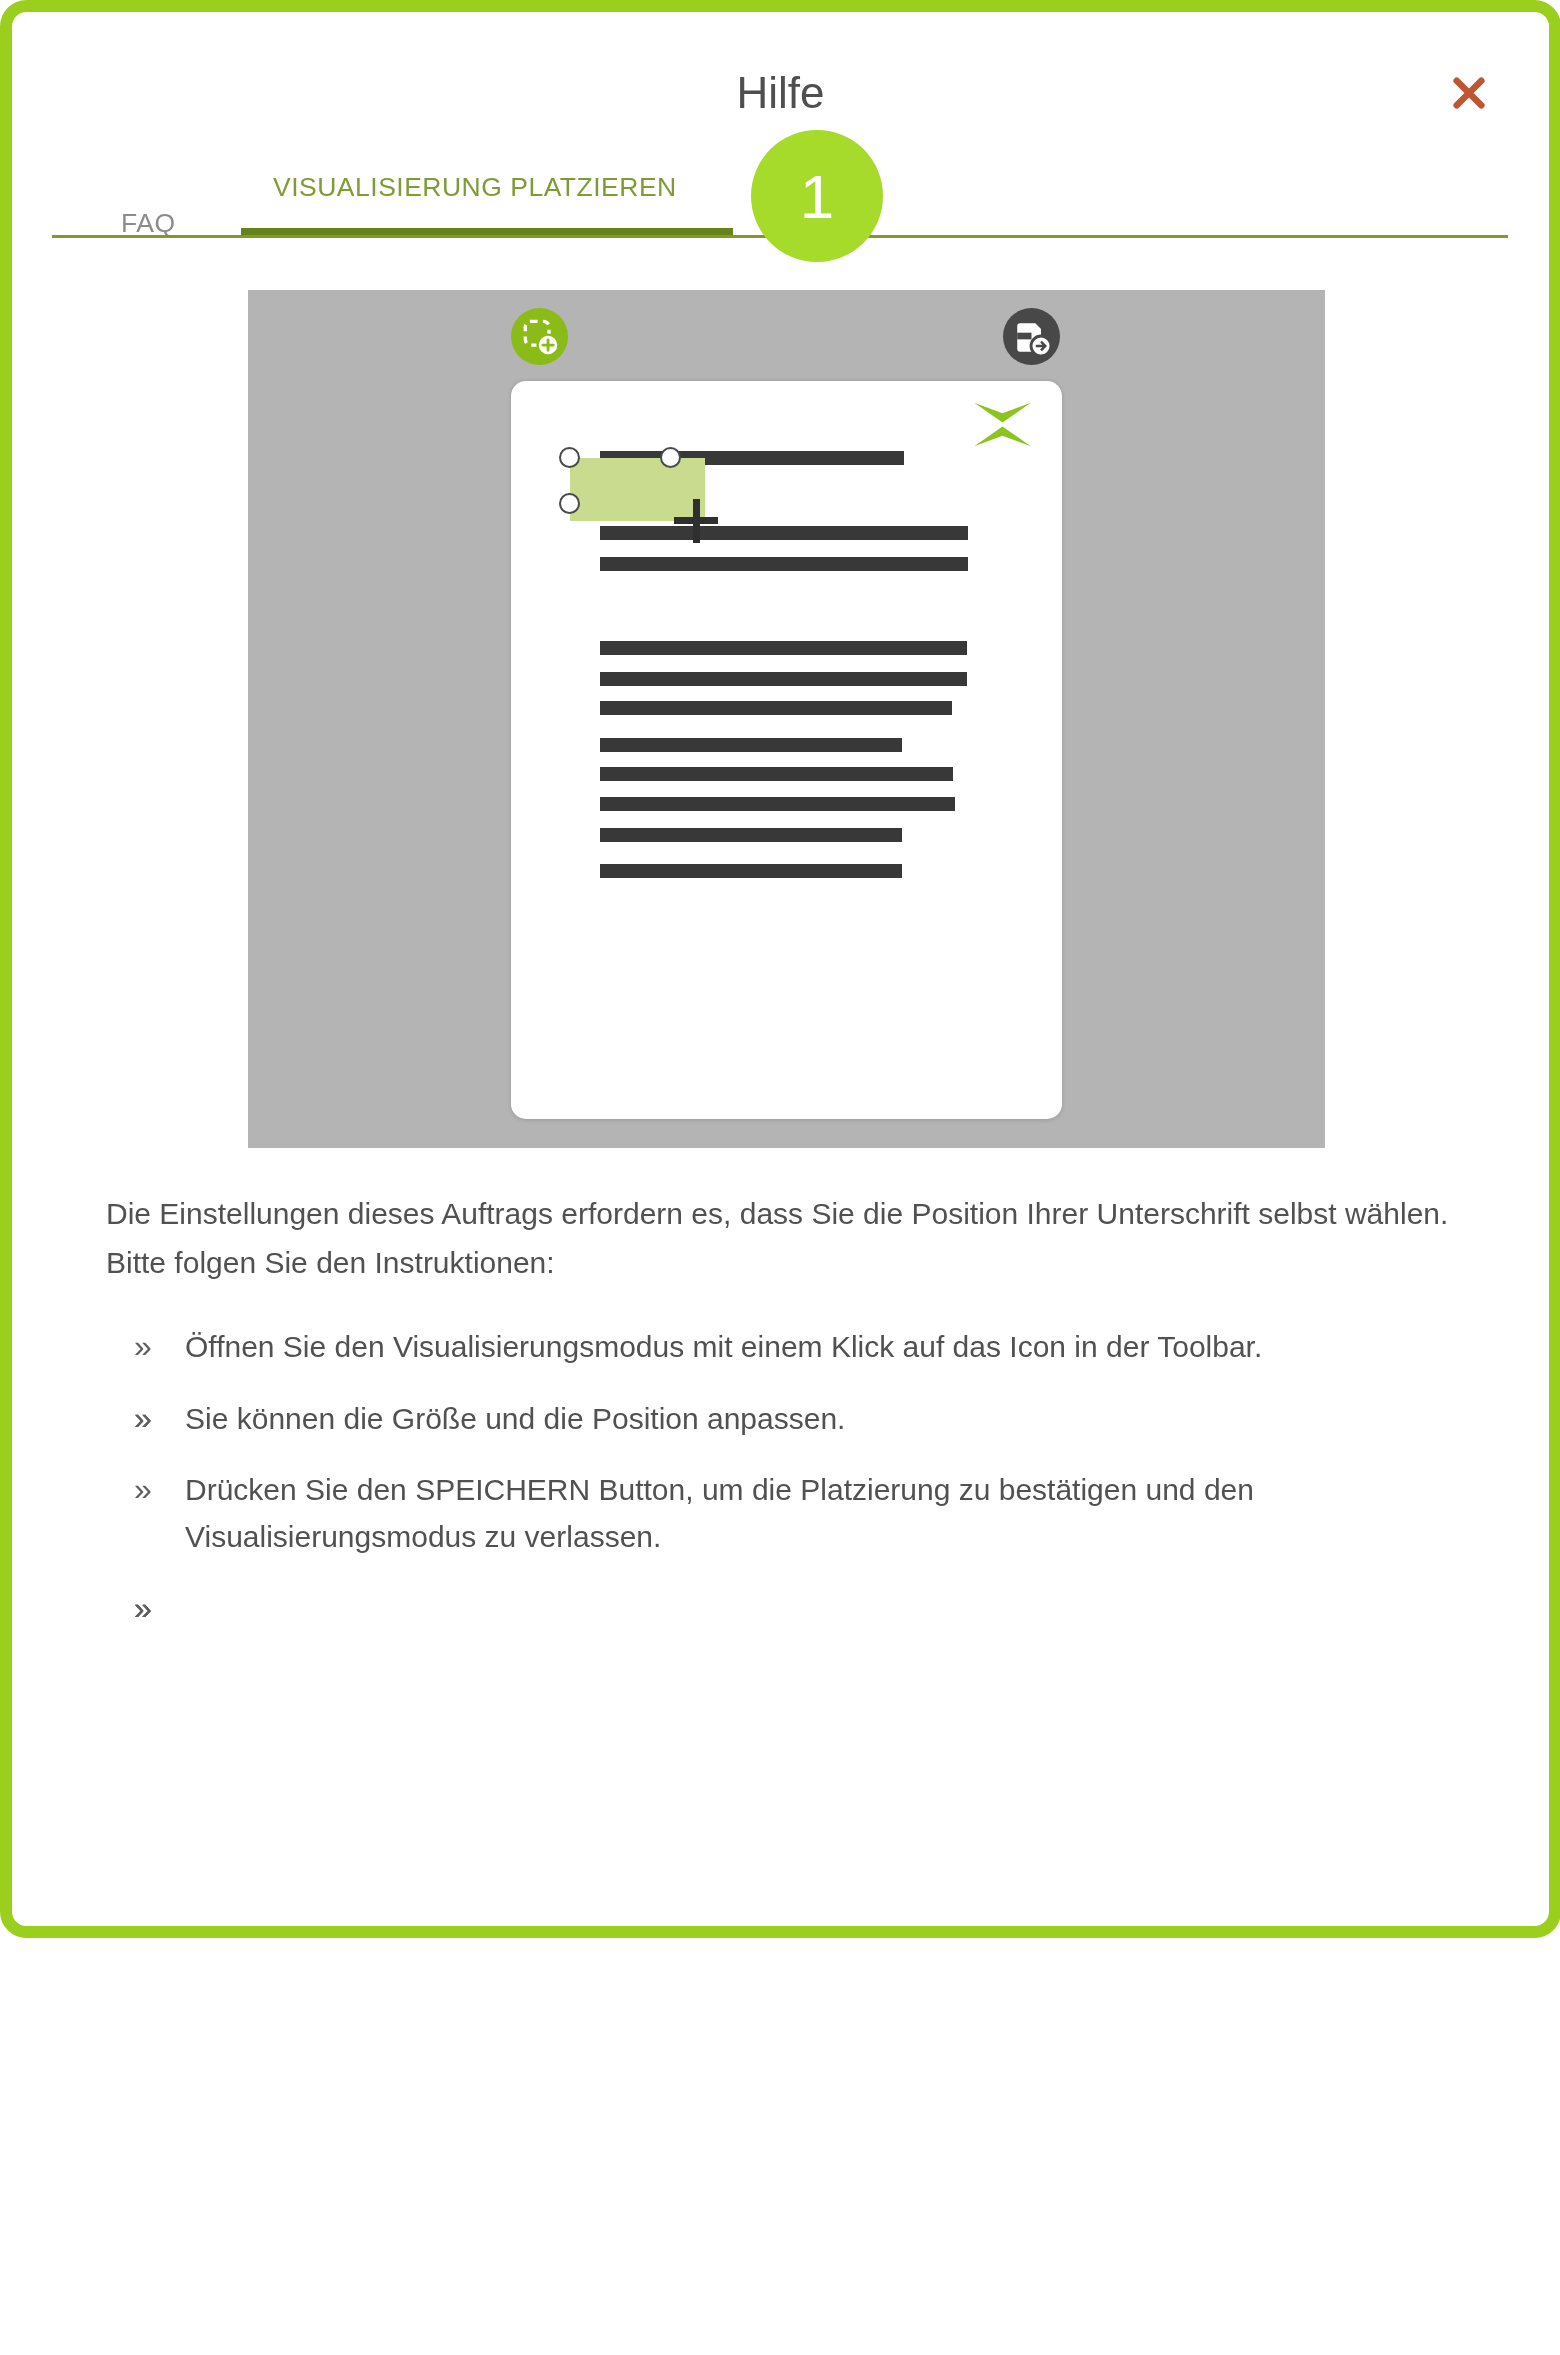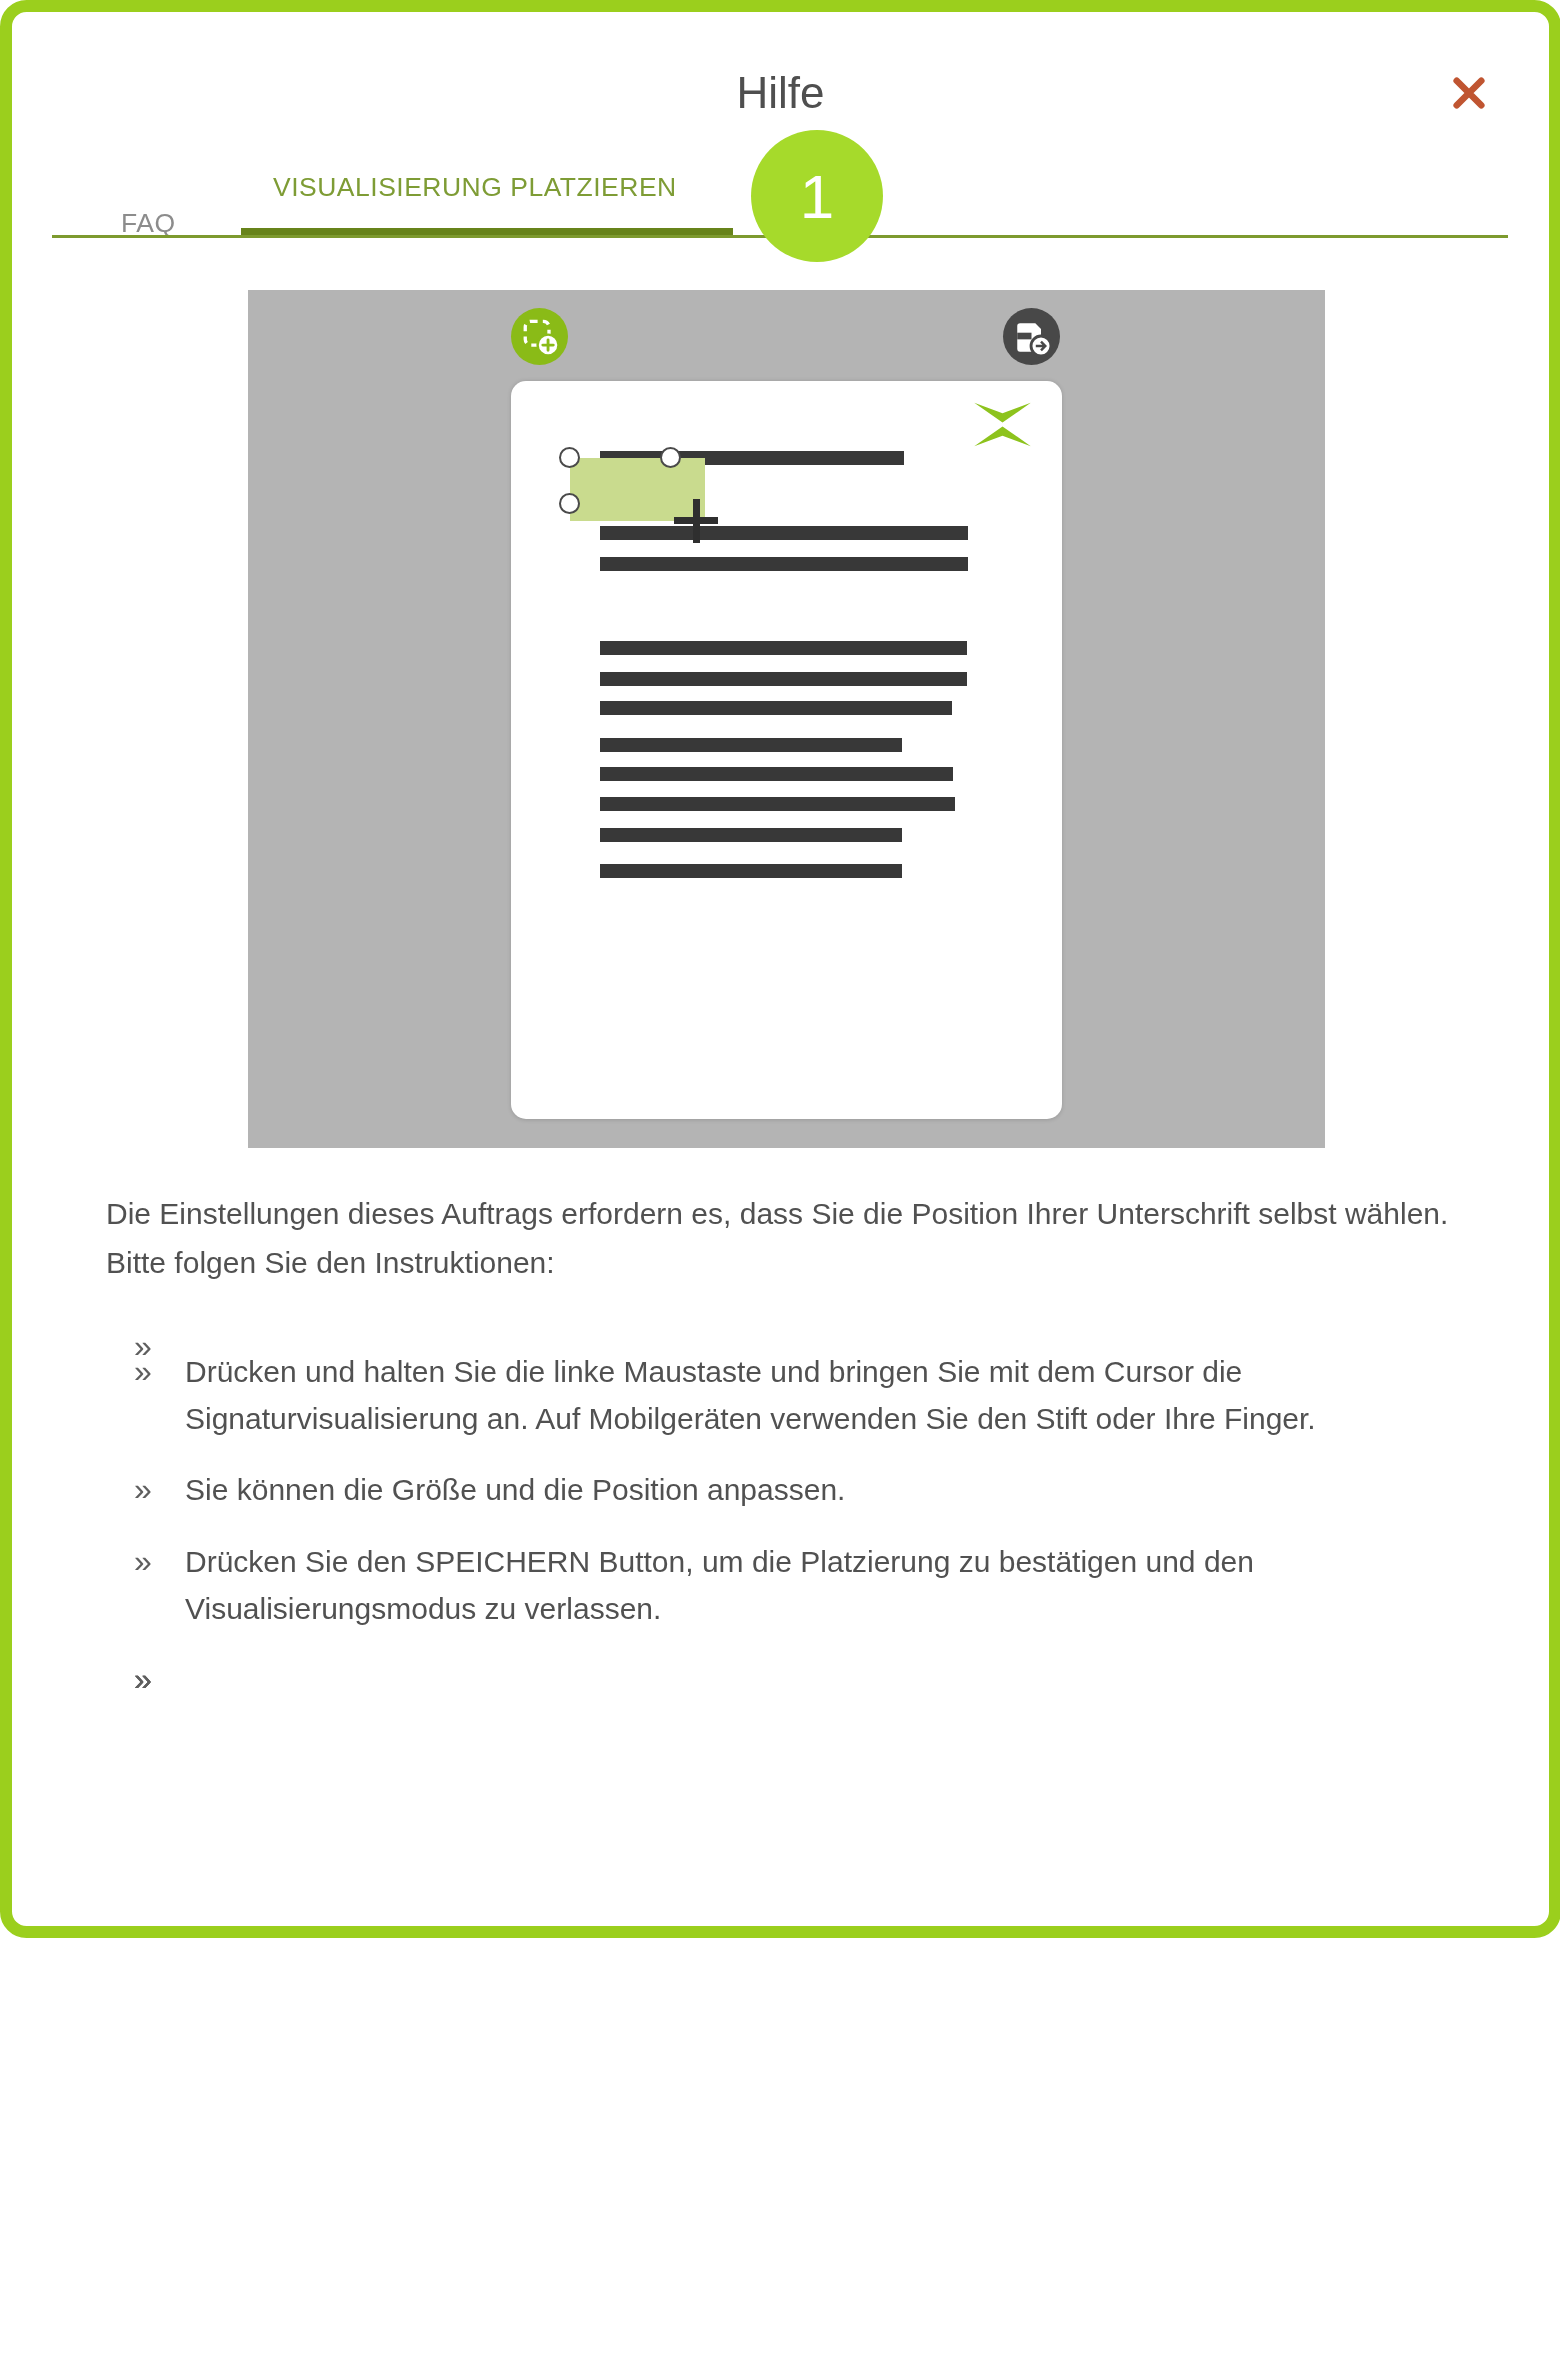--- a/index.html
+++ b/index.html
@@ -138,24 +138,24 @@
     <div class="crosshair-v"></div>
     <div class="crosshair-h"></div>
   </div>
 
   <div class="intro">Die Einstellungen dieses Auftrags erfordern es, dass Sie die Position Ihrer Unterschrift selbst wählen. Bitte folgen Sie den Instruktionen:</div>
 
   <div class="bullets">
 
   <div class="bullet">
         <span class="marker">»</span>
+        <span class="btext">Öffnen Sie den Visualisierungsmodus mit einem Klick auf das Icon in der Toolbar.</span>
       </div>
       <div class="bullet">
         <span class="marker">»</span>
-        <span class="btext">Drücken und halten Sie die linke Maustaste und bringen Sie mit dem Cursor die Signaturvisualisierung an. Auf Mobilgeräten verwenden Sie den Stift oder Ihre Finger.</span>
       </div>
       <div class="bullet">
         <span class="marker">»</span>
         <span class="btext">Sie können die Größe und die Position anpassen.</span>
       </div>
       <div class="bullet">
         <span class="marker">»</span>
         <span class="btext">Drücken Sie den SPEICHERN Button, um die Platzierung zu bestätigen und den Visualisierungsmodus zu verlassen.</span>
       </div>
       <div class="bullet">

